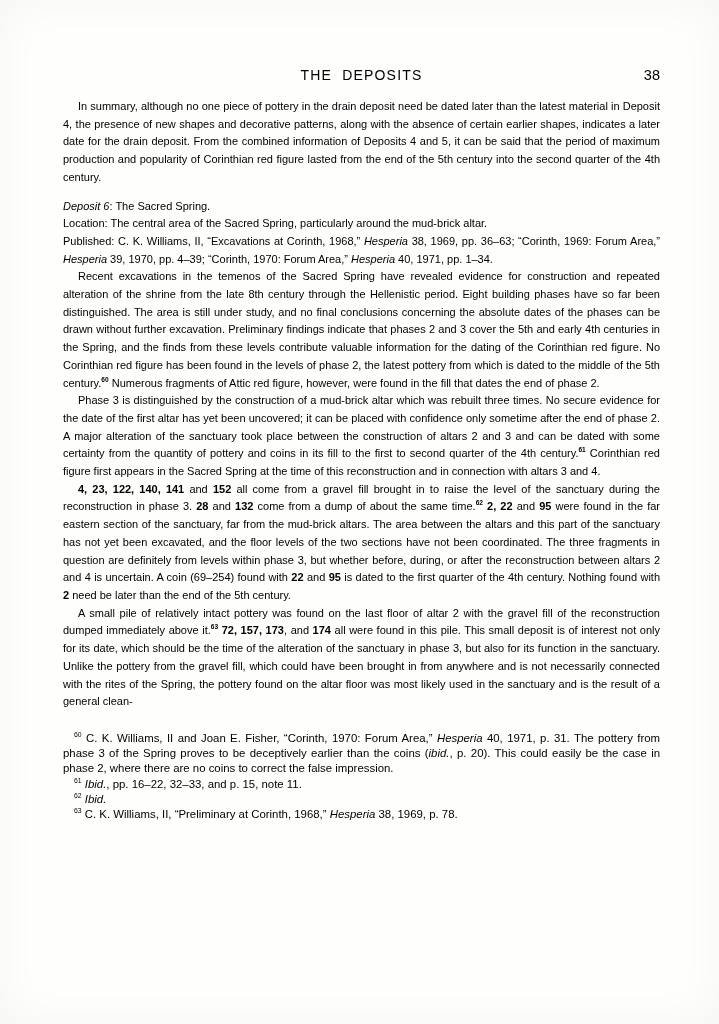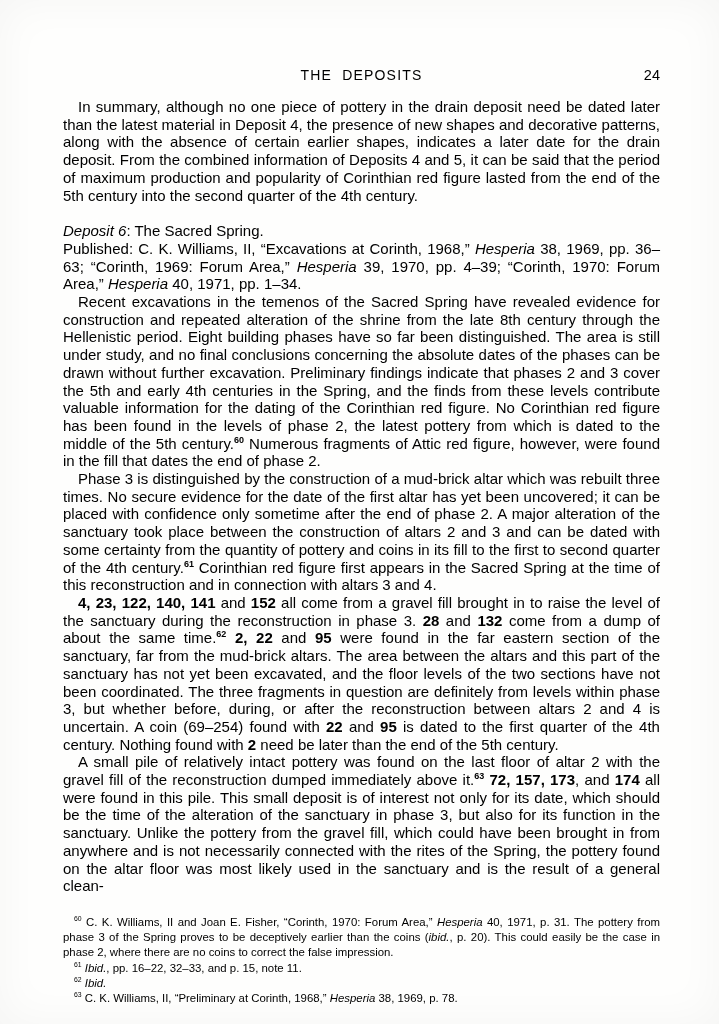--- a/index.html
+++ b/index.html
@@ -34,26 +34,26 @@
   .pagenum {
     position: absolute;
     right: 0;
     top: 0;
     letter-spacing: 0;
     word-spacing: 0;
     font-size: 14.5px;
   }
   .body-text p {
     margin: 0;
-    font-size: 15px;
+    font-size: 11px;
     line-height: 17.7px;
     text-align: justify;
   }
   .body-text p.indent { text-indent: 15px; }
-  .body-text p.gap-before { margin-top: 18px; }
+  .body-text p.gap-before { margin-top: 11px; }
   .seg-b { font-weight: bold; }
   .seg-i { font-style: italic; }
   .seg-sup {
     vertical-align: super;
     font-size: 0.6em;
     line-height: 0;
     font-weight: bold;
   }
   .seg-sc { font-size: 0.8em; letter-spacing: 0.4px; }
   .footnotes { margin-top: 20px; }
@@ -67,26 +67,27 @@
   .footnotes .seg-sup { font-weight: normal; }
 </style>
 </head>
 <body>
 
 <div class="page">
   <div class="column">
 
     <div class="running-head">
       <span>THE DEPOSITS</span>
-      <span class="pagenum">24</span>
+      <span class="pagenum">38</span>
     </div>
 
     <div class="body-text" id="body-container">
         <p class="indent"><span>In summary, although no one piece of pottery in the drain deposit need be dated later than the latest material in Deposit 4, the presence of new shapes and decorative patterns, along with the absence of certain earlier shapes, indicates a later date for the drain deposit. From the combined information of Deposits 4 and 5, it can be said that the period of maximum production and popularity of Corinthian red figure lasted from the end of the 5th century into the second quarter of the 4th century.</span></p>
         <p class=" gap-before"><span class="seg-i">Deposit 6</span><span>: The Sacred Spring.</span></p>
+        <p class=""><span>Location: The central area of the Sacred Spring, particularly around the mud-brick altar.</span></p>
         <p class=""><span>Published: C. K. Williams, II, “Excavations at Corinth, 1968,” </span><span class="seg-i">Hesperia</span><span> 38, 1969, pp. 36–63; “Corinth, 1969: Forum Area,” </span><span class="seg-i">Hesperia</span><span> 39, 1970, pp. 4–39; “Corinth, 1970: Forum Area,” </span><span class="seg-i">Hesperia</span><span> 40, 1971, pp. 1–34.</span></p>
         <p class="indent"><span>Recent excavations in the temenos of the Sacred Spring have revealed evidence for construction and repeated alteration of the shrine from the late 8th century through the Hellenistic period. Eight building phases have so far been distinguished. The area is still under study, and no final conclusions concerning the absolute dates of the phases can be drawn without further excavation. Preliminary findings indicate that phases 2 and 3 cover the 5th and early 4th centuries in the Spring, and the finds from these levels contribute valuable information for the dating of the Corinthian red figure. No Corinthian red figure has been found in the levels of phase 2, the latest pottery from which is dated to the middle of the 5th century.</span><span class="seg-sup">60</span><span> Numerous fragments of Attic red figure, however, were found in the fill that dates the end of phase 2.</span></p>
         <p class="indent"><span>Phase 3 is distinguished by the construction of a mud-brick altar which was rebuilt three times. No secure evidence for the date of the first altar has yet been uncovered; it can be placed with confidence only sometime after the end of phase 2. A major alteration of the sanctuary took place between the construction of altars 2 and 3 and can be dated with some certainty from the quantity of pottery and coins in its fill to the first to second quarter of the 4th century.</span><span class="seg-sup">61</span><span> Corinthian red figure first appears in the Sacred Spring at the time of this reconstruction and in connection with altars 3 and 4.</span></p>
         <p class="indent"><span class="seg-b">4, 23, 122, 140, 141</span><span> and </span><span class="seg-b">152</span><span> all come from a gravel fill brought in to raise the level of the sanctuary during the reconstruction in phase 3. </span><span class="seg-b">28</span><span> and </span><span class="seg-b">132</span><span> come from a dump of about the same time.</span><span class="seg-sup">62</span><span> </span><span class="seg-b">2, 22</span><span> and </span><span class="seg-b">95</span><span> were found in the far eastern section of the sanctuary, far from the mud-brick altars. The area between the altars and this part of the sanctuary has not yet been excavated, and the floor levels of the two sections have not been coordinated. The three fragments in question are definitely from levels within phase 3, but whether before, during, or after the reconstruction between altars 2 and 4 is uncertain. A coin (69–254) found with </span><span class="seg-b">22</span><span> and </span><span class="seg-b">95</span><span> is dated to the first quarter of the 4th century. Nothing found with </span><span class="seg-b">2</span><span> need be later than the end of the 5th century.</span></p>
         <p class="indent"><span>A small pile of relatively intact pottery was found on the last floor of altar 2 with the gravel fill of the reconstruction dumped immediately above it.</span><span class="seg-sup">63</span><span> </span><span class="seg-b">72, 157, 173</span><span>, and </span><span class="seg-b">174</span><span> all were found in this pile. This small deposit is of interest not only for its date, which should be the time of the alteration of the sanctuary in phase 3, but also for its function in the sanctuary. Unlike the pottery from the gravel fill, which could have been brought in from anywhere and is not necessarily connected with the rites of the Spring, the pottery found on the altar floor was most likely used in the sanctuary and is the result of a general clean-</span></p>
       </div>
 
     <div class="footnotes" id="footnotes-container">
         <p class="indent"><span class="seg-sup">60</span><span> C. K. Williams, II and Joan E. Fisher, “Corinth, 1970: Forum Area,” </span><span class="seg-i">Hesperia</span><span> 40, 1971, p. 31. The pottery from phase 3 of the Spring proves to be deceptively earlier than the coins (</span><span class="seg-i">ibid.</span><span>, p. 20). This could easily be the case in phase 2, where there are no coins to correct the false impression.</span></p>
         <p class="indent"><span class="seg-sup">61</span><span> </span><span class="seg-i">Ibid.</span><span>, pp. 16–22, 32–33, and p. 15, note 11.</span></p>

